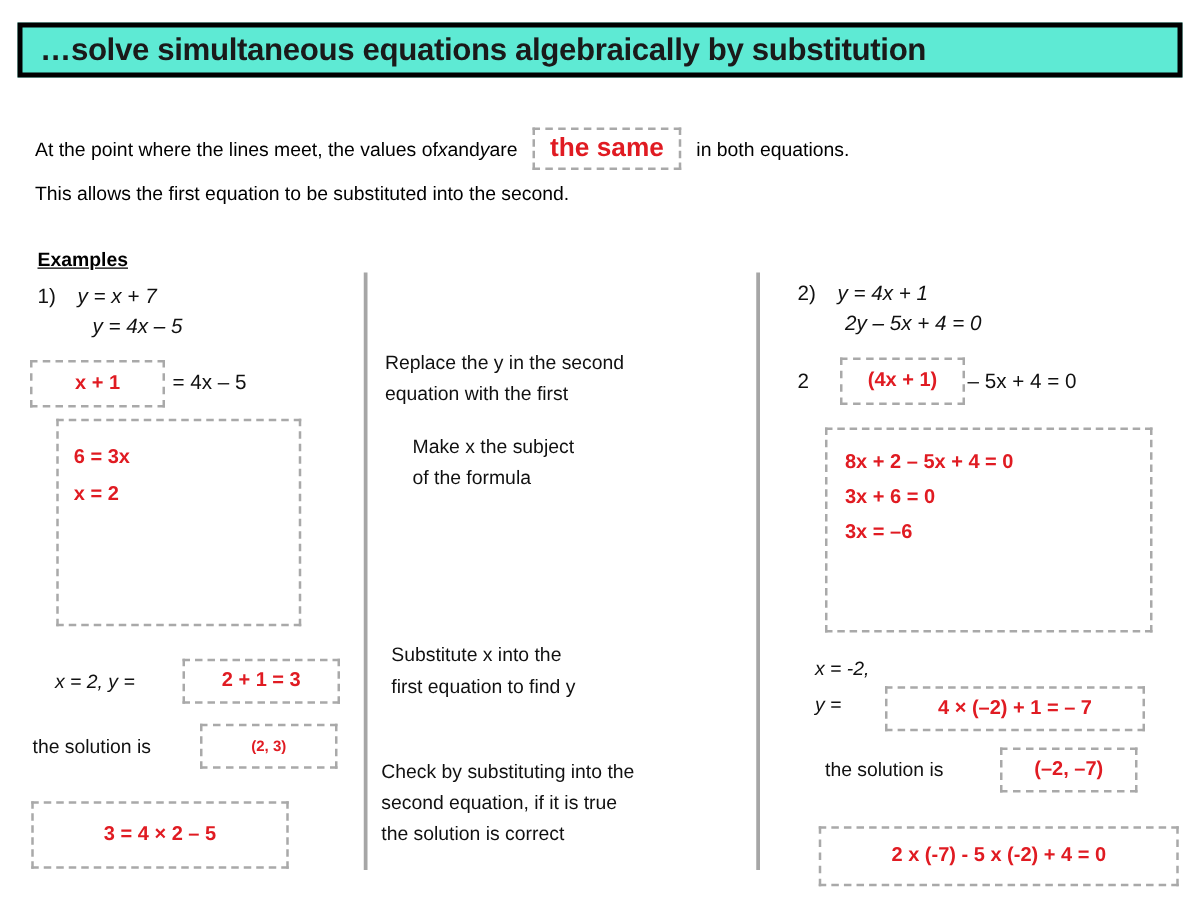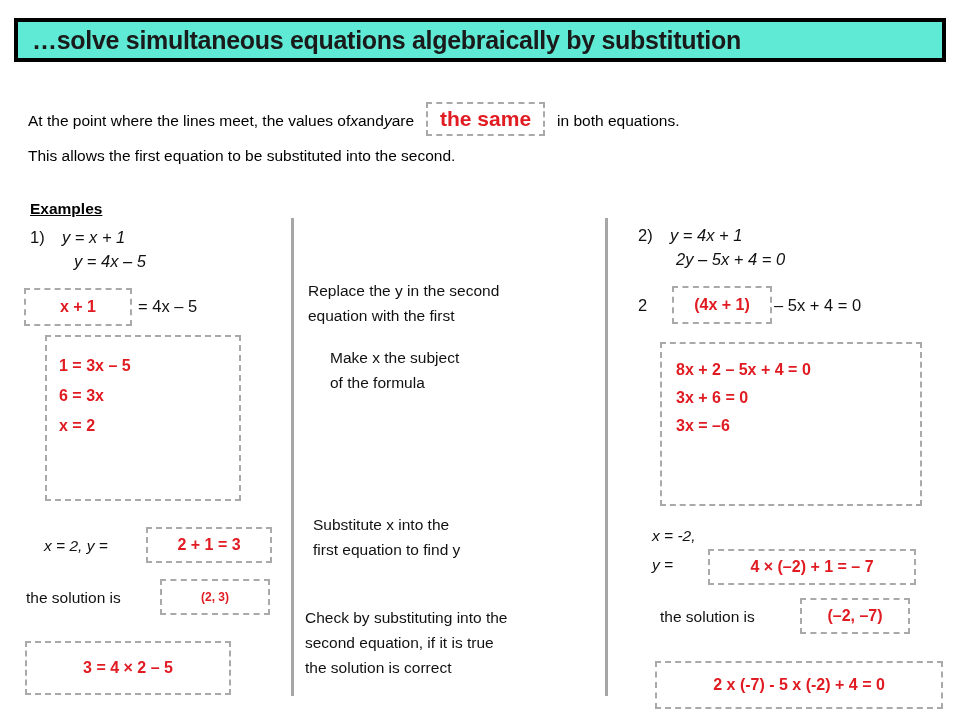--- a/index.html
+++ b/index.html
@@ -124,28 +124,27 @@
 </div>
 
 <div id="intro-row-2" class="intro-line">This allows the first equation to be substituted into the second.</div>
 
 <div id="divider-left" class="divider"></div>
 <div id="divider-right" class="divider"></div>
 
 <div id="examples-heading" class="abs">Examples</div>
 
 <div class="abs math-black" style="left:30px; top:228px;">1)</div>
-<div class="abs math-black it" style="left:62px; top:228px;">y  =  x + 1</div>
+<div class="abs math-black it" style="left:62px; top:228px;">y  =  x + 7</div>
 <div class="abs math-black it" style="left:74px; top:252px;">y  =  4x – 5</div>
 
 <div class="dbox" style="position:absolute; left:24px; top:288px; width:108px; height:38px; font-size:16px;">x + 1</div>
 <div class="abs math-black" style="left:138px; top:297px;">=  4x – 5</div>
 
 <div class="dbox" style="position:absolute; left:45px; top:335px; width:196px; height:166px; display:block; padding:14px 0 0 12px;">
-  <div class="math-red" style="line-height:30px;">1  =  3x – 5</div>
   <div class="math-red" style="line-height:30px;">6  =  3x</div>
   <div class="math-red" style="line-height:30px;">x  =  2</div>
 </div>
 
 <div class="abs math-black it" style="left:44px; top:537px; font-size:15.5px;">x = 2, y  =</div>
 <div class="dbox" style="position:absolute; left:146px; top:527px; width:126px; height:36px; font-size:16px;">2 + 1  =  3</div>
 
 <div class="abs math-black" style="left:26px; top:589px; font-size:15.5px;">the solution is</div>
 <div class="dbox" style="position:absolute; left:160px; top:579px; width:110px; height:36px; font-size:12px;text-align:center;">(2, 3)</div>
 

